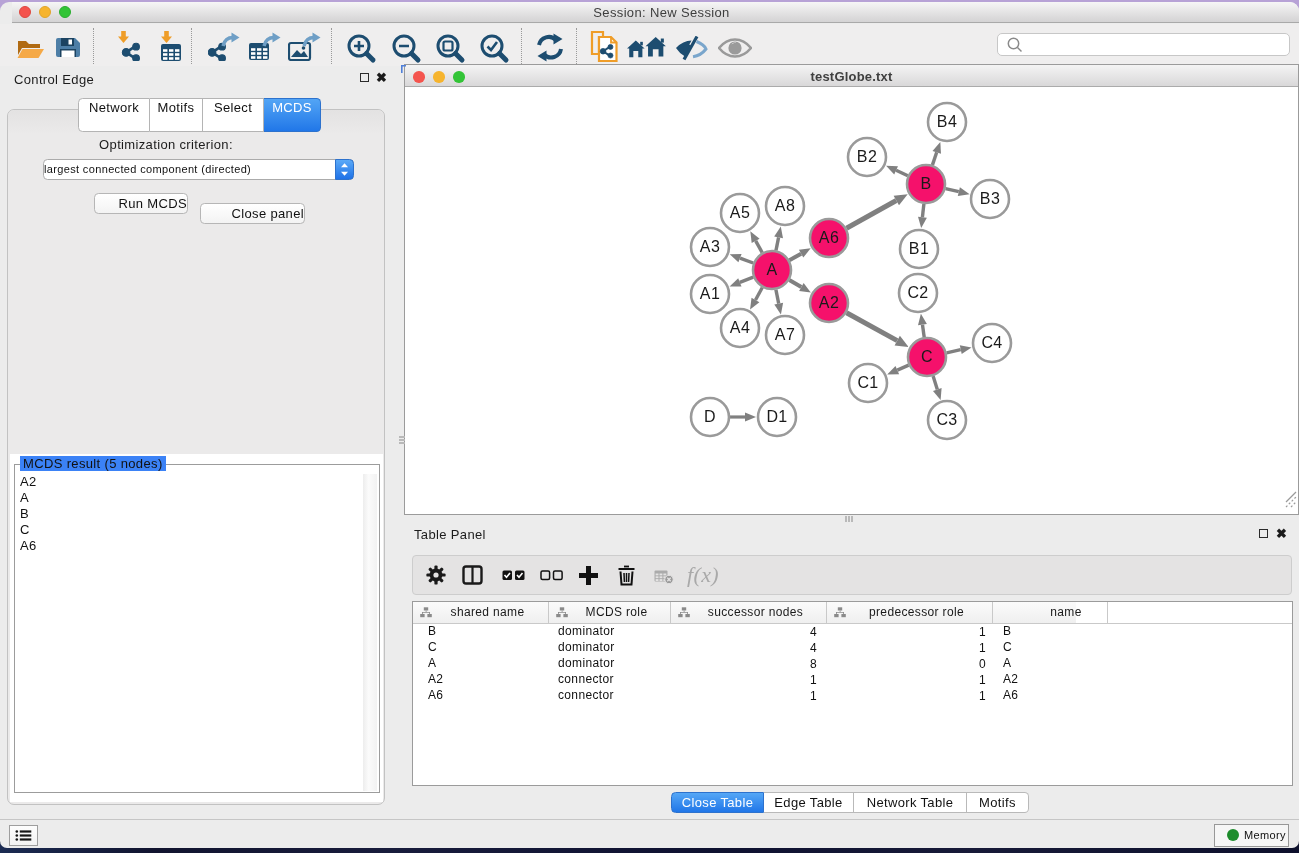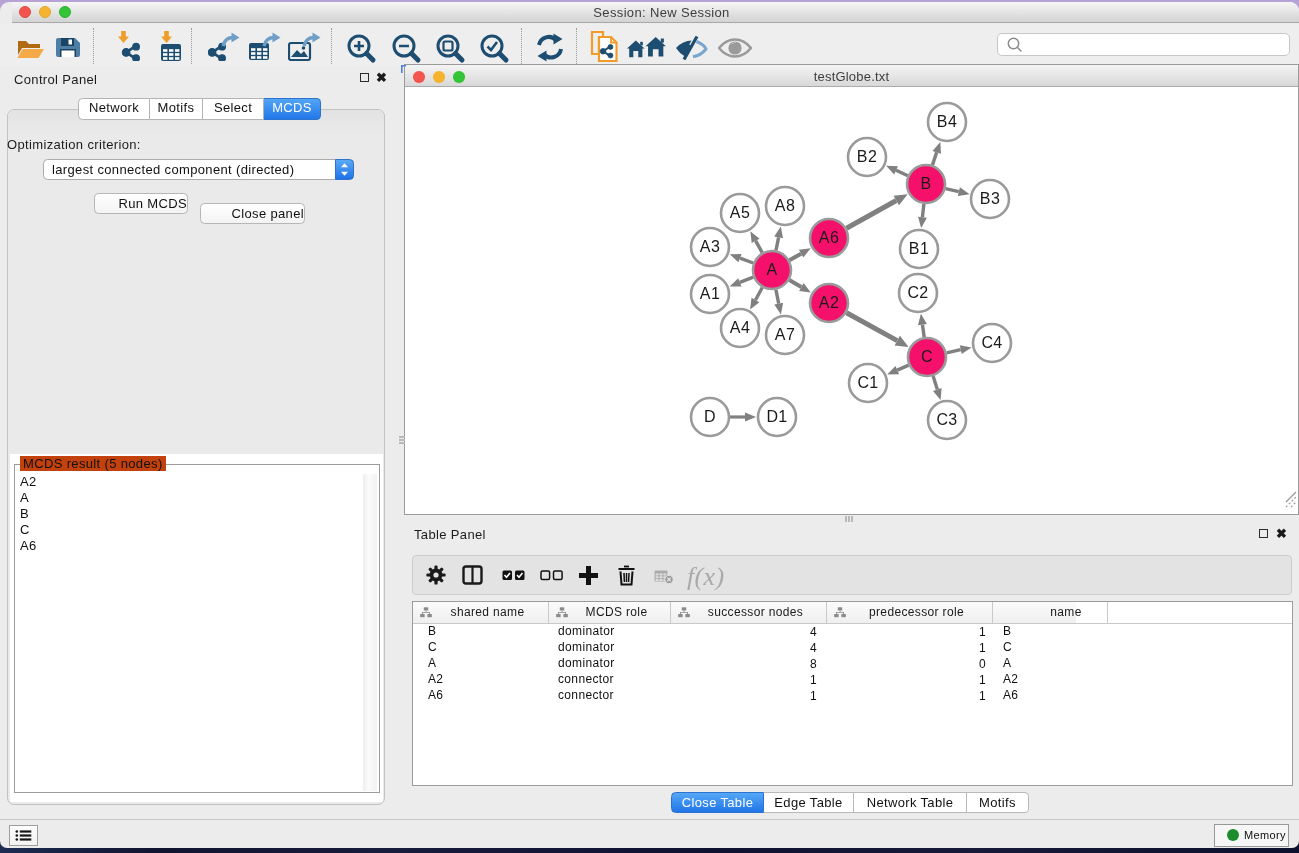--- a/index.html
+++ b/index.html
@@ -13,46 +13,46 @@
 .tl{width:12.5px;height:12.5px;border-radius:50%;top:3.6px}
 #title{width:100%;text-align:center;top:3px;font-size:13px;color:#3e3e3e}
 
 #toolbar{left:0;top:22px;width:1299px;height:42px;background:#efeeee}
 .sep{top:4px;height:36px;width:0;border-left:1.6px dotted #9a9a9a}
 #search{left:997px;top:9px;width:293px;height:23px;background:#fff;border:1.6px solid #c7c7c7;border-radius:5px}
 
 #cp-title{left:14px;top:70px;font-size:13px;color:#1c1c1c}
 #cp-box{left:7px;top:107px;width:378px;height:696px;border:1px solid #c2c2c2;border-radius:7px;background:#ebeaea}
 #cp-box:before{content:"";position:absolute;left:0;top:0;width:100%;height:24px;background:linear-gradient(#e3e2e2,#ebeaea);border-radius:7px 7px 0 0}
-.tabs{display:flex;height:22px}
+.tabs{display:flex;height:34px}
 #cp-tabs{left:78px;top:96px;width:243px}
 .tab{background:#fff;border:1px solid #b4b4b4;border-left:none;font-size:13px;color:#111;text-align:center;line-height:18px;flex:none}
 .tab:first-child{border-left:1px solid #b4b4b4;border-radius:4.5px 0 0 4.5px}
 .tab:last-child{border-radius:0 4.5px 4.5px 0}
 .tab.sel{background:linear-gradient(#53a5f5,#2177e8);border-color:#2d72cd;color:#fff}
-#opt-label{left:7px;top:135px;width:318px;text-align:left;font-size:13px;color:#1c1c1c}
-#combo{left:43px;top:157px;width:311px;height:21px;background:#fff;border:1px solid #ababab;border-radius:4.5px;font-size:13px;color:#111;line-height:19px;padding-left:8px}
+#opt-label{left:7px;top:135px;width:318px;text-align:center;font-size:13px;color:#1c1c1c}
+#combo{left:43px;top:157px;width:311px;height:21px;background:#fff;border:1px solid #ababab;border-radius:4.5px;font-size:11px;color:#111;line-height:19px;padding-left:0}
 #combo-btn{right:-1px;top:-1px;width:19px;height:21px;border-radius:0 4.5px 4.5px 0;background:linear-gradient(#5aa9f7,#1f72e7);border:1px solid #2d72cd}
 .btn{background:linear-gradient(#ffffff,#f3f3f3);border:1px solid #b6b6b6;border-radius:4.5px;font-size:13px;color:#111;text-align:right;line-height:19px;height:21px}
 #btn-run{left:94px;top:191px;width:94px}
 #btn-close{left:200px;top:201px;width:105px}
 #mcds-white{left:10px;top:452px;width:373px;height:348px;background:#fff}
 #mcds-border{left:4px;top:10px;width:366px;height:329px;border:1px solid #9c9c9c}
-#mcds-legend{left:10px;top:2px;background:#c2410c;padding:0 3px;font-size:13px;color:#111}
+#mcds-legend{left:10px;top:2px;background:#3b82f6;padding:0 3px;font-size:13px;color:#111}
 #mcds-list{left:10px;top:20px;font-size:13px;color:#111;line-height:16px}
 #mcds-scroll{left:353px;top:20px;width:14px;height:317px;background:linear-gradient(90deg,#ededed,#fbfbfb 40%,#f2f2f2)}
 
 #statusline{left:0;top:817px;width:1299px;height:0;border-top:1px solid #c6c6c6}
 #hamburger{left:9px;top:823px;width:29px;height:21px;background:linear-gradient(#fdfdfd,#f2f2f2);border:1px solid #9e9e9e}
 #memory{left:1214px;top:822px;width:75px;height:23px;background:#f6f6f6;border:1px solid #989898;font-size:11px;color:#111;line-height:21px}
 
 #nw{left:404px;top:62px;width:895px;height:451px;border:1px solid #9b9b9b;background:#fff}
 #nw-title{left:0;top:0;width:100%;height:22px;background:linear-gradient(#f4f4f4,#d9d8d9);border-bottom:1px solid #ababab}
 .tl2{width:11.5px;height:11.5px;border-radius:50%;top:6px}
-#nw-text{width:100%;text-align:center;top:4px;font-size:13px;font-weight:normal;color:#3f3f3f;letter-spacing:0.2px}
+#nw-text{width:100%;text-align:center;top:4px;font-size:13px;font-weight:bold;color:#3f3f3f;letter-spacing:0.2px}
 
 #tp-title{left:414px;top:525px;font-size:13px;color:#1c1c1c}
 #tp-toolbar{left:412px;top:553px;width:880px;height:40px;background:#e4e3e3;border:1px solid #cdcdcd;border-radius:4px}
 #tbl{left:412px;top:599px;width:881px;height:185px;background:#fff;border:1px solid #9b9b9b}
 #tbl-head{left:0;top:0;width:663px;height:21px;background:linear-gradient(#fbfbfb,#efefef)}
 #tbl-headline{left:0;top:21px;width:879px;height:0;border-top:1px solid #c9c9c9}
 .hcol{position:absolute;top:0;height:21px;border-right:1px solid #c9c9c9;font-size:12px;color:#1a1a1a;text-align:center;line-height:21px}
 .trow{position:absolute;font-size:12px;color:#111;height:16px;line-height:16px}
 .num{position:absolute;text-align:right}
 #tp-tabs{left:671px;top:790px;width:358px}
@@ -334,21 +334,21 @@
           <line x1="886" y1="420" x2="891" y2="415" stroke-dasharray="2,2"></line>
         </g>
       </svg>
     <svg class="abs" style="left:-4px;top:0" width="5" height="8">
         <path d="M0 0 L5 0 L5 1.6 L1.6 1.6 L1.6 8 L0 8 Z" fill="#4f7fd8"></path>
       </svg>
   </div>
   <div class="abs" style="left:845px;top:514px;width:9px;height:6px;background:repeating-linear-gradient(90deg,#b9b9b9 0 1.6px,transparent 1.6px 3.2px)"></div>
   <div class="abs" style="left:399px;top:433px;width:6px;height:9px;background:repeating-linear-gradient(0deg,#b9b9b9 0 1.6px,transparent 1.6px 3.2px)"></div>
 
-  <div class="abs" id="cp-title">Control Panel</div>
+  <div class="abs" id="cp-title">Control Edge</div>
   <div class="abs wc-sq" style="left:360px;top:71px"></div>
   <div class="abs wc-x" style="left:376px;top:71px">✖</div>
   <div class="abs" id="cp-box"></div>
   <div class="abs tabs" id="cp-tabs">
     <div class="tab" style="width:72px">Network</div>
     <div class="tab" style="width:53px">Motifs</div>
     <div class="tab" style="width:61px">Select</div>
     <div class="tab sel" style="width:57px">MCDS</div>
   </div>
   <div class="abs" id="opt-label">Optimization criterion:</div>
@@ -425,21 +425,21 @@
             <rect x="5.5" y="8.3" width="2.9" height="1.9"></rect>
             <rect x="9.4" y="8.3" width="2.9" height="1.9"></rect>
             <rect x="1.6" y="11.1" width="2.9" height="1.9"></rect>
             <rect x="5.5" y="11.1" width="2.9" height="1.9"></rect>
             <rect x="9.4" y="11.1" width="2.9" height="1.9"></rect>
           </g>
           <circle cx="15" cy="11.5" r="4.2" fill="#9a9a9a" stroke="#e4e3e3" stroke-width="1"></circle>
           <path d="M13.3 9.8 L16.7 13.2 M16.7 9.8 L13.3 13.2" stroke="#e4e3e3" stroke-width="1.3"></path>
         </g>
       </svg>
-<div class="abs" style="left:274px;top:6px;font-family:'Liberation Serif',serif;font-style:italic;font-size:26px;color:#a9a9a9">f(x)</div>
+<div class="abs" style="left:274px;top:6px;font-family:'Liberation Serif',serif;font-style:italic;font-size:22px;color:#a9a9a9">f(x)</div>
 </div>
   <div class="abs" id="tbl">
     <div class="abs" id="tbl-head"></div>
     <div class="abs" id="tbl-headline"></div>
     <div class="hcol" style="left:0px;width:136px;padding-left:14px">shared name</div>
 <svg class="abs" width="12" height="11" viewBox="0 0 12 11" style="top:5px;left:7px">
         <g fill="#8a8a8a">
           <rect x="3.8" y="0.3" width="4.4" height="3.2"></rect>
           <rect x="0.2" y="7" width="4.4" height="3.2"></rect>
           <rect x="7.4" y="7" width="4.4" height="3.2"></rect>

